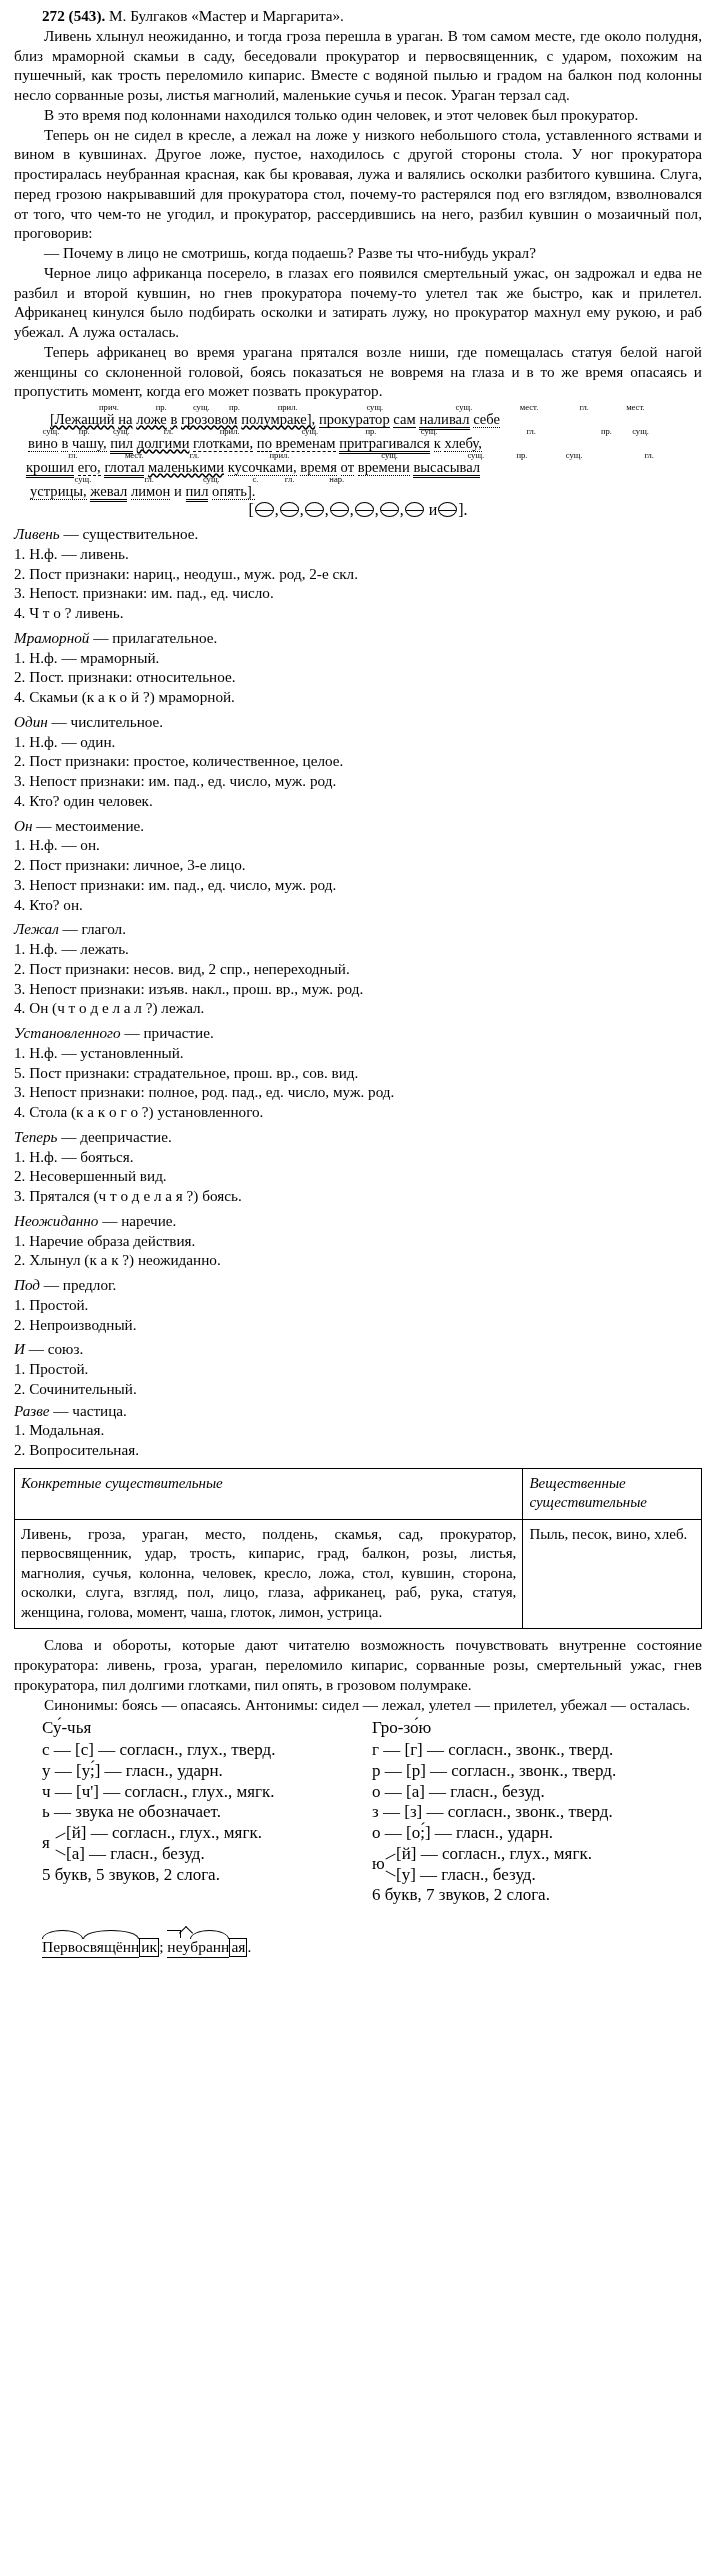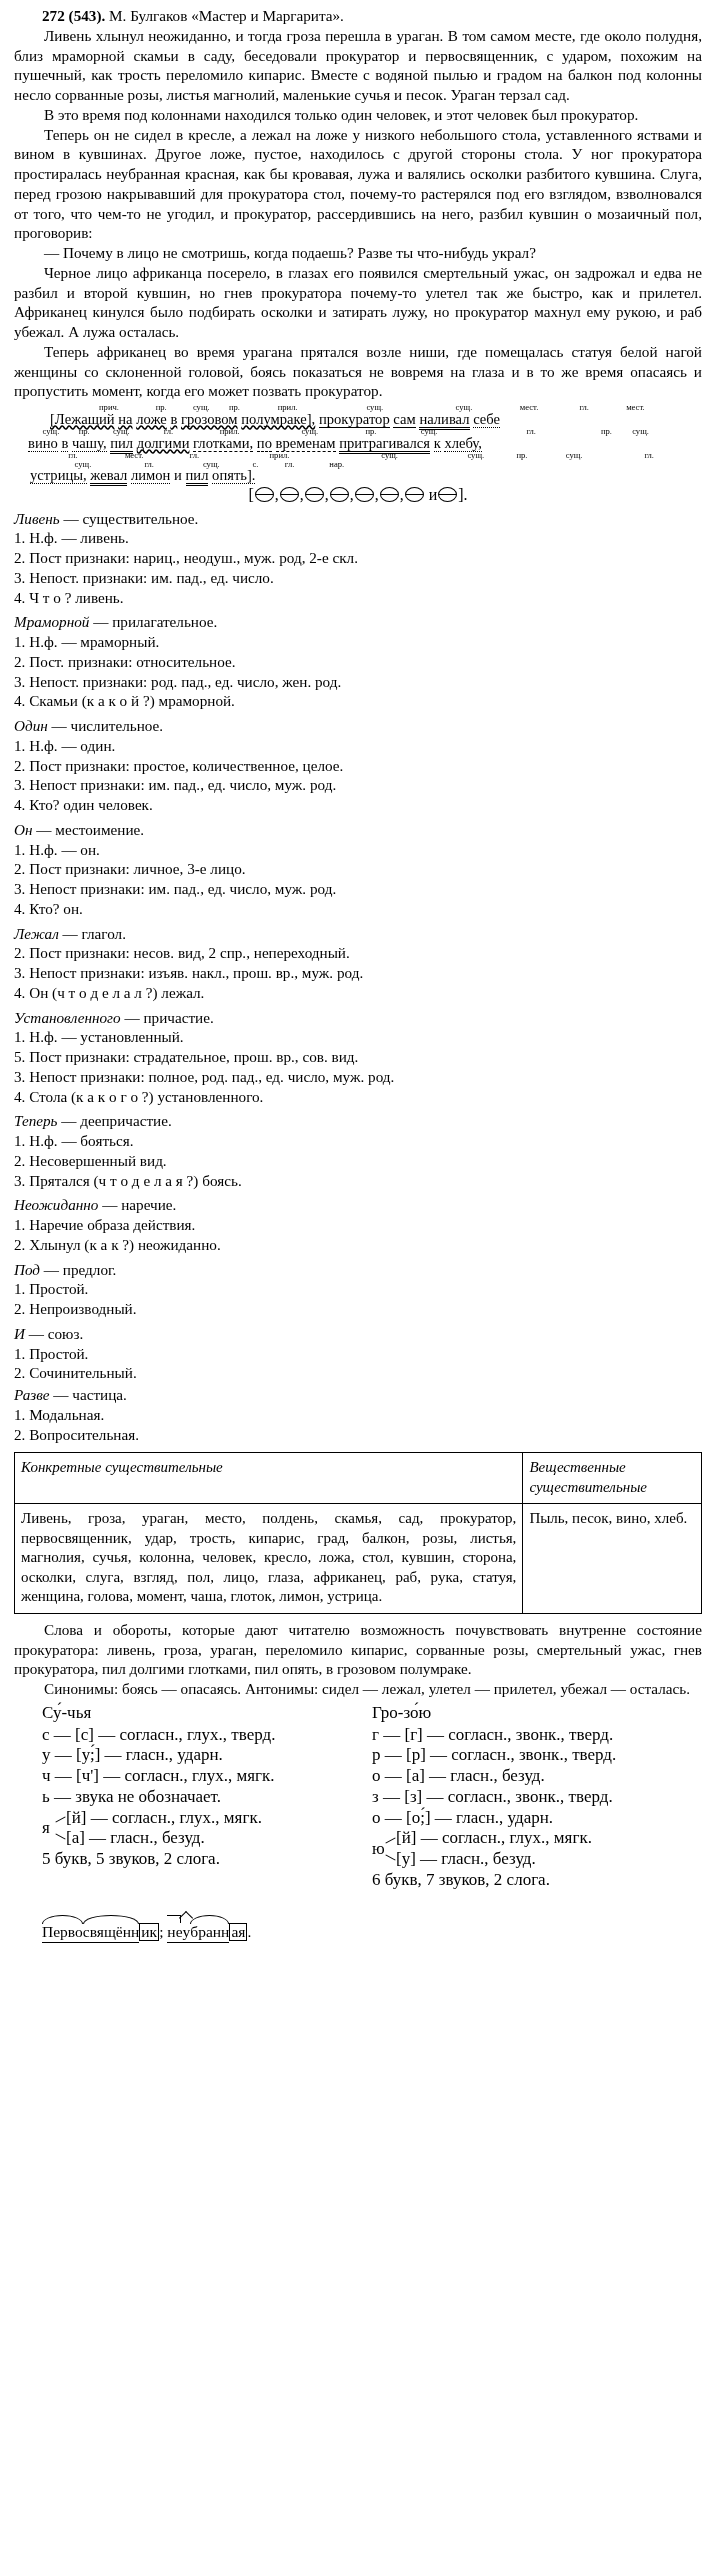--- a/index.html
+++ b/index.html
@@ -261,20 +261,31 @@
       <span style="width:62px">гл.</span>
       <span style="width:56px">мест.</span>
       <span style="width:60px">гл.</span>
       <span style="width:106px">прил.</span>
       <span style="width:110px">сущ.</span>
       <span style="width:58px">сущ.</span>
       <span style="width:30px">пр.</span>
       <span style="width:70px">сущ.</span>
       <span style="width:76px">гл.</span>
     </div>
+    <div class="parse-line" style="padding-left:12px;">
+      <span class="u-double">крошил</span>
+      <span class="u-dash">его,</span>
+      <span class="u-double">глотал</span>
+      <span class="u-wave">маленькими</span>
+      <span class="u-dashdot">кусочками,</span>
+      <span class="u-dashdot">время</span>
+      <span class="u-dashdot">от</span>
+      <span class="u-dashdot">времени</span>
+      <span class="u-double">высасывал</span>
+    </div>
 
     <div class="pos-row" style="padding-left:36px;">
       <span style="width:66px">сущ.</span>
       <span style="width:62px">гл.</span>
       <span style="width:58px">сущ.</span>
       <span style="width:26px">с.</span>
       <span style="width:38px">гл.</span>
       <span style="width:52px">нар.</span>
     </div>
     <div class="parse-line" style="padding-left:16px;">
@@ -299,21 +310,20 @@
       <p class="morph-item">1. Н.ф. — ливень.</p>
       <p class="morph-item">2. Пост признаки: нариц., неодуш., муж. род, 2-е скл.</p>
       <p class="morph-item">3. Непост. признаки: им. пад., ед. число.</p>
       <p class="morph-item">4. Ч т о ?  ливень.</p>
     </div>
 
     <div>
       <p class="morph-head"><span class="w">Мраморной</span> — <span>прилагательное.</span></p>
       <p class="morph-item">1. Н.ф. — мраморный.</p>
       <p class="morph-item">2. Пост. признаки: относительное.</p>
-      <p class="morph-item">3. Непост. признаки: род. пад., ед. число, жен. род.</p>
       <p class="morph-item">4. Скамьи (к а к о й ?) мраморной.</p>
     </div>
 
     <div>
       <p class="morph-head"><span class="w">Один</span> — <span>числительное.</span></p>
       <p class="morph-item">1. Н.ф. — один.</p>
       <p class="morph-item">2. Пост признаки: простое, количественное, целое.</p>
       <p class="morph-item">3. Непост признаки: им. пад., ед. число, муж. род.</p>
       <p class="morph-item">4. Кто? один человек.</p>
     </div>
@@ -321,20 +331,21 @@
     <div>
       <p class="morph-head"><span class="w">Он</span> — <span>местоимение.</span></p>
       <p class="morph-item">1. Н.ф. — он.</p>
       <p class="morph-item">2. Пост признаки: личное, 3-е лицо.</p>
       <p class="morph-item">3. Непост признаки: им. пад., ед. число, муж. род.</p>
       <p class="morph-item">4. Кто? он.</p>
     </div>
 
     <div>
       <p class="morph-head"><span class="w">Лежал</span> — <span>глагол.</span></p>
+      <p class="morph-item">1. Н.ф. — лежать.</p>
       <p class="morph-item">2. Пост признаки: несов. вид, 2 спр., непереходный.</p>
       <p class="morph-item">3. Непост признаки: изъяв. накл., прош. вр., муж. род.</p>
       <p class="morph-item">4. Он (ч т о   д е л а л ?) лежал.</p>
     </div>
 
     <div>
       <p class="morph-head"><span class="w">Установленного</span> — <span>причастие.</span></p>
       <p class="morph-item">1. Н.ф. — установленный.</p>
       <p class="morph-item">5. Пост признаки: страдательное, прош. вр., сов. вид.</p>
       <p class="morph-item">3. Непост признаки: полное, род. пад., ед. число, муж. род.</p>

